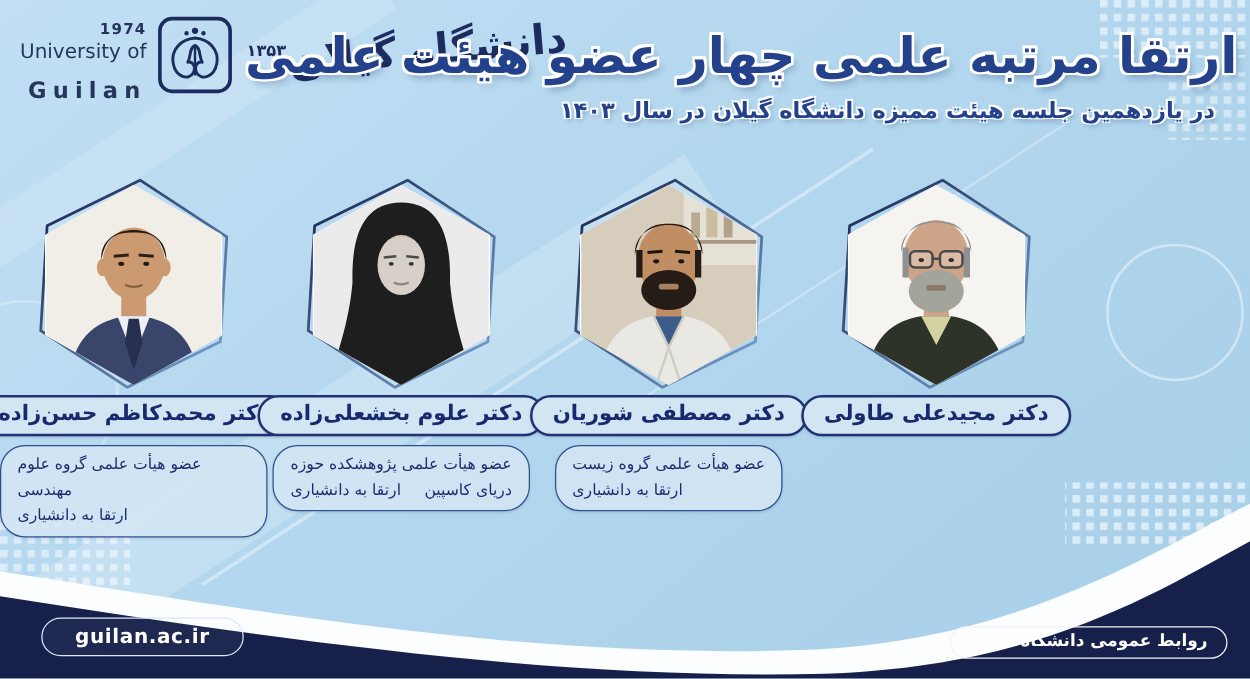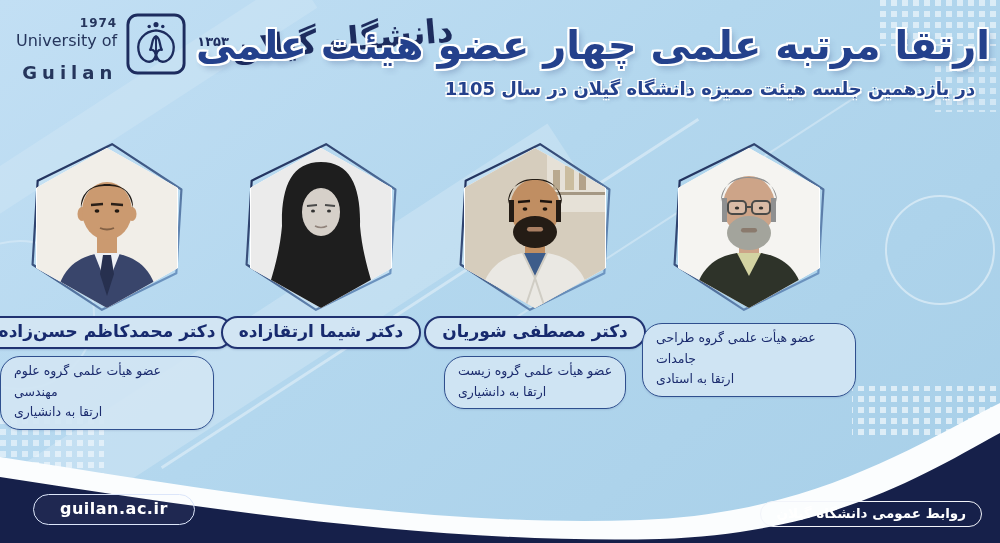--- a/index.html
+++ b/index.html
@@ -88,21 +88,21 @@
       <circle cx="39" cy="15" r="1.8" fill="#1d2c5e"></circle>
       <path d="M32,19 C20,20 12,29 14,40 C16,51 27,55 31,47 C33,43 30,38 26,39 C29,34 27,27 32,25 C37,27 35,34 38,39 C34,38 31,43 33,47 C37,55 48,51 50,40 C52,29 44,20 32,19 Z" fill="none" stroke="#1d2c5e" stroke-width="2.4" stroke-linejoin="round"></path>
       <path d="M32,25 L32,50" stroke="#1d2c5e" stroke-width="2"></path>
     </svg>
     <div class="logo-year-fa">۱۳۵۳</div>
     <div class="logo-fa" dir="rtl">دانشگاه گیلان</div>
   </header>
 
   <div class="title-block" dir="rtl">
     <h1>ارتقا مرتبه علمی چهار عضو هیئت علمی</h1>
-    <h2>در یازدهمین جلسه هیئت ممیزه دانشگاه گیلان در سال 1105</h2>
+    <h2>در یازدهمین جلسه هیئت ممیزه دانشگاه گیلان در سال ۱۴۰۳</h2>
   </div>
 
   <main class="people-row">
 
     <section class="person-card" style="--p-bg: #f1eee8; --p-skin: #cb9a70; --p-hair: #221b16; --p-garment: #39456b; --p-shirt: #edf0f5; --p-tie: #27304f;">
       <div class="hex-wrap">
         <svg class="hex-outline" width="154" height="172">
           <defs>
               <linearGradient id="hexgrad0" x1="0" y1="0" x2="1" y2="1">
             <stop offset="0" stop-color="#16224e"></stop>
@@ -158,21 +158,25 @@
             <path d="M50,62 C50,34 90,34 90,62 C87,45 79,41 70,41 C61,41 53,45 50,62 Z" fill="var(--p-garment,#1e1e1e)"></path>
             <path d="M56,58 l10,-1" stroke="#4a4a4a" stroke-width="2" fill="none"></path>
             <path d="M74,57 l10,1" stroke="#4a4a4a" stroke-width="2" fill="none"></path>
             <ellipse cx="62" cy="63" rx="2" ry="1.5" fill="#333"></ellipse>
             <ellipse cx="78" cy="63" rx="2" ry="1.5" fill="#333"></ellipse>
             <path d="M64,78 Q70,81 76,78" stroke="rgba(90,70,60,.55)" stroke-width="1.6" fill="none"></path>
           </svg>
         </div>
       </div>
       <div class="name-pill" dir="rtl">
-        <span>دکتر شیما ارتقا‌زاده</span>
+        <span>دکتر علوم بخشعلی‌زاده</span>
+      </div>
+      <div class="role-pill" dir="rtl">
+        <div>عضو هیأت علمی پژوهشکده حوزه</div>
+        <div>دریای کاسپین  ارتقا به دانشیاری</div>
       </div>
     </section>
 
     <section class="person-card" style="--p-bg: #d6cdbd; --p-skin: #c08e62; --p-hair: #241c15; --p-garment: #eae8e3; --p-shirt: #3d5c8a;">
       <div class="hex-wrap">
         <svg class="hex-outline" width="154" height="172">
           <defs>
               <linearGradient id="hexgrad2" x1="0" y1="0" x2="1" y2="1">
             <stop offset="0" stop-color="#16224e"></stop>
                 <stop offset="1" stop-color="#7aa6d2"></stop>
@@ -241,23 +245,22 @@
               <rect x="73" y="53" width="18" height="13" rx="4"></rect>
               <path d="M67,59 h6"></path>
             </g>
             <ellipse cx="58" cy="60" rx="2.2" ry="1.6" fill="#33302c"></ellipse>
             <ellipse cx="82" cy="60" rx="2.2" ry="1.6" fill="#33302c"></ellipse>
             <path d="M14,160 C16,120 38,108 58,105 L82,105 C102,108 124,120 126,160 Z" fill="var(--p-garment,#2e3329)"></path>
             <path d="M58,105 L70,128 L82,105 Z" fill="var(--p-shirt,#d3d3a2)"></path>
           </svg>
         </div>
       </div>
-      <div class="role-pill" dir="rtl">
-        <div>عضو هیأت علمی گروه طراحی جامدات</div>
-        <div>ارتقا به استادی</div>
+      <div class="name-pill" dir="rtl">
+        <span>دکتر مجیدعلی طاولی</span>
       </div>
     </section>
   </main>
 
   <svg class="wave" viewBox="0 0 1000 150" preserveAspectRatio="none">
     <path d="M0,64 C230,100 430,134 640,127 C810,121 910,55 1000,10 L1000,150 L0,150 Z" fill="#fbfdfe"></path>
     <path d="M0,84 C230,120 450,151 660,146 C830,140 920,84 1000,40 L1000,150 L0,150 Z" fill="var(--navy,#16204a)"></path>
   </svg>
 
   <div class="site-badge">

